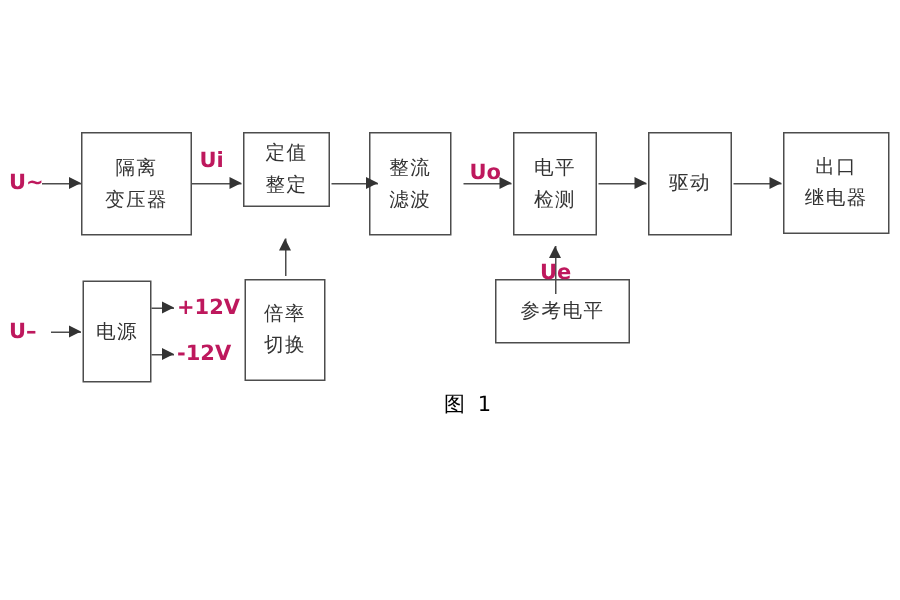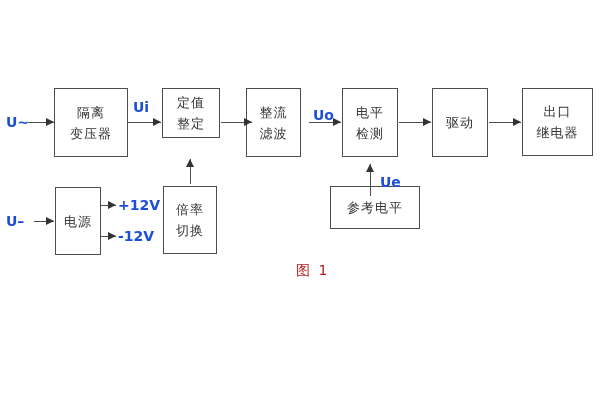--- a/index.html
+++ b/index.html
@@ -31,25 +31,25 @@
   }
   .arr-u { position: absolute; width: 1px; background: #4d4d4d; }
   .arr-u::after {
     content: ""; position: absolute; top: 0; left: -4px;
     width: 0; height: 0;
     border-bottom: 8px solid #333333;
     border-left: 4px solid transparent;
     border-right: 4px solid transparent;
   }
   .sig {
-    position: absolute; color: #1d4ed8; font-size: 14px;
+    position: absolute; color: #be185d; font-size: 14px;
     font-weight: 600; line-height: 1; white-space: nowrap;
   }
   .caption {
-    position: absolute; color: #b91c1c; font-size: 14px;
+    position: absolute; color: #000000; font-size: 14px;
     line-height: 1; white-space: nowrap; letter-spacing: 2px; text-align: right;
   }
 </style>
 </head>
 <body>
 
 <div id="canvas">
 
   <div class="box" style="left:54px;top:88px;width:74px;height:69px">
     <span class="bl">隔离</span>
@@ -103,19 +103,19 @@
   <div class="arr-r" style="left:101px;top:205px;width:15px"></div>
   <div class="arr-r" style="left:101px;top:236px;width:15px"></div>
 
   <div class="arr-u" style="left:190px;top:159px;height:25px"></div>
   <div class="arr-u" style="left:370px;top:164px;height:32px"></div>
 
   <span class="sig" style="left:6px;top:115px">U~</span>
   <span class="sig" style="left:6px;top:214px">U–</span>
   <span class="sig" style="left:133px;top:100px">Ui</span>
   <span class="sig" style="left:313px;top:108px">Uo</span>
-  <span class="sig" style="left:380px;top:175px">Ue</span>
+  <span class="sig" style="left:360px;top:175px">Ue</span>
   <span class="sig" style="left:118px;top:198px">+12V</span>
   <span class="sig" style="left:118px;top:229px">-12V</span>
 
   <span class="caption" style="left:296px;top:263px">图 1</span>
 
 </div>
 
 </body></html>

